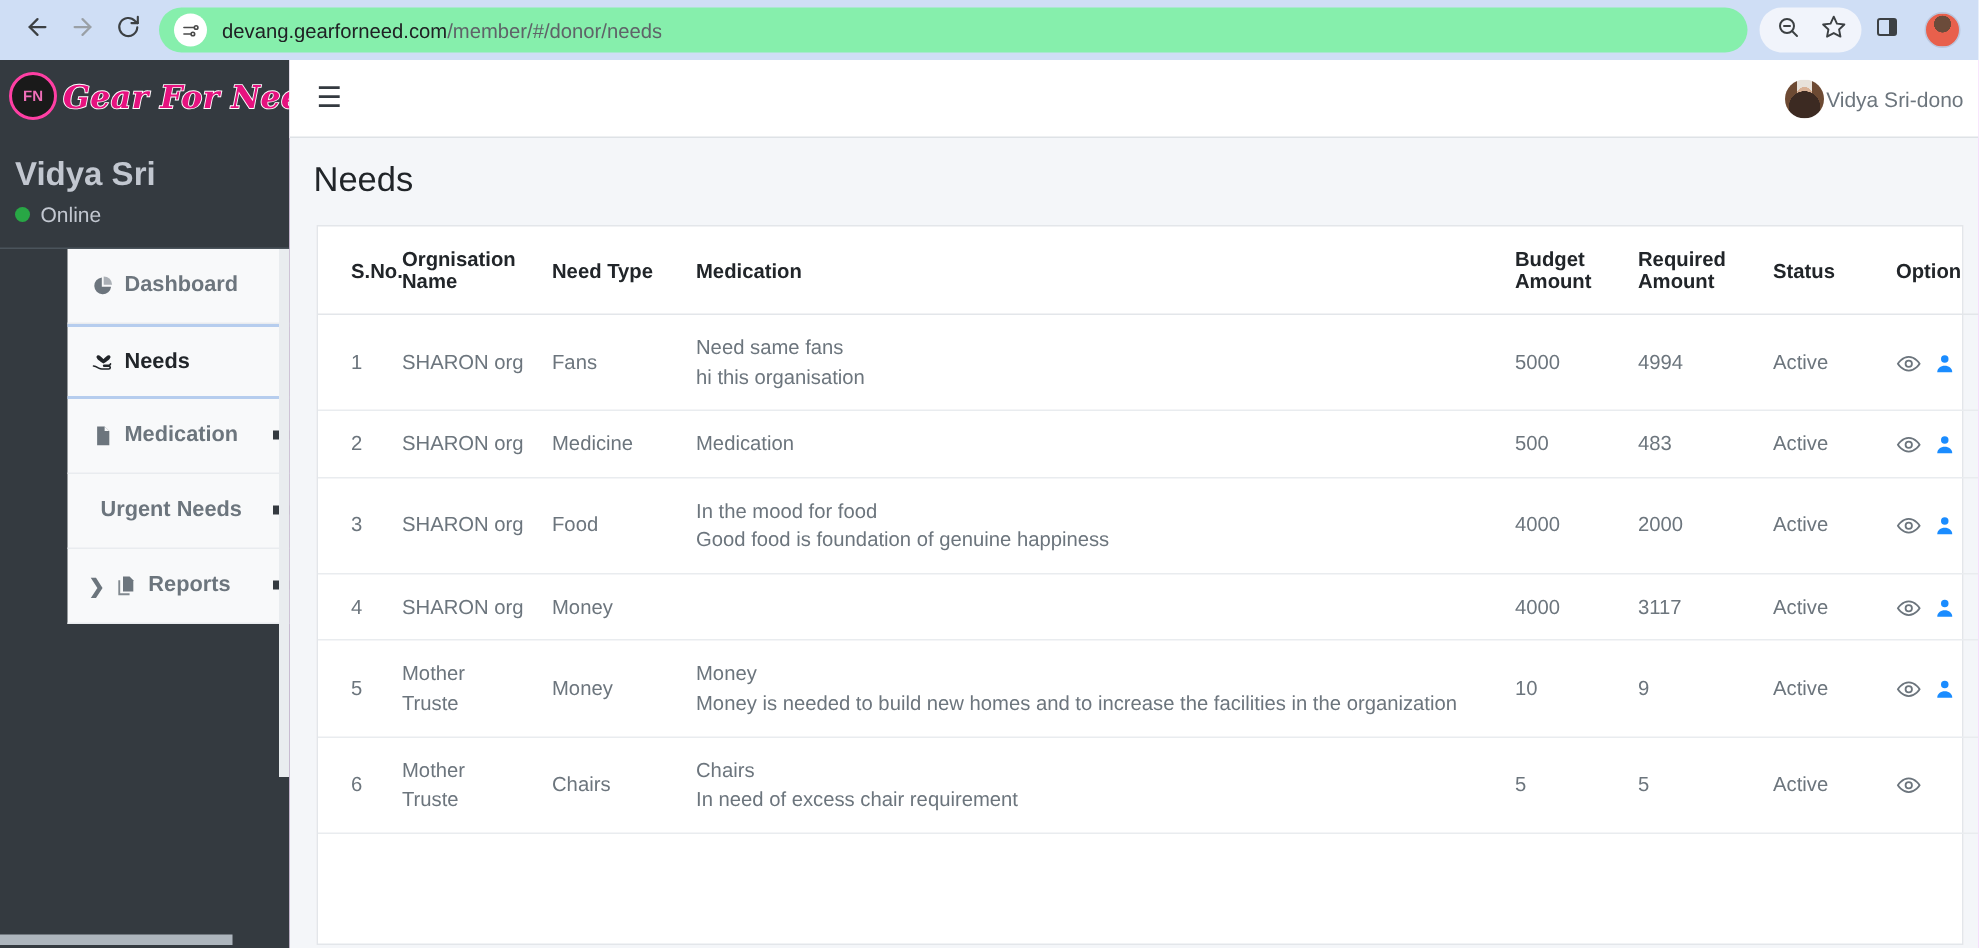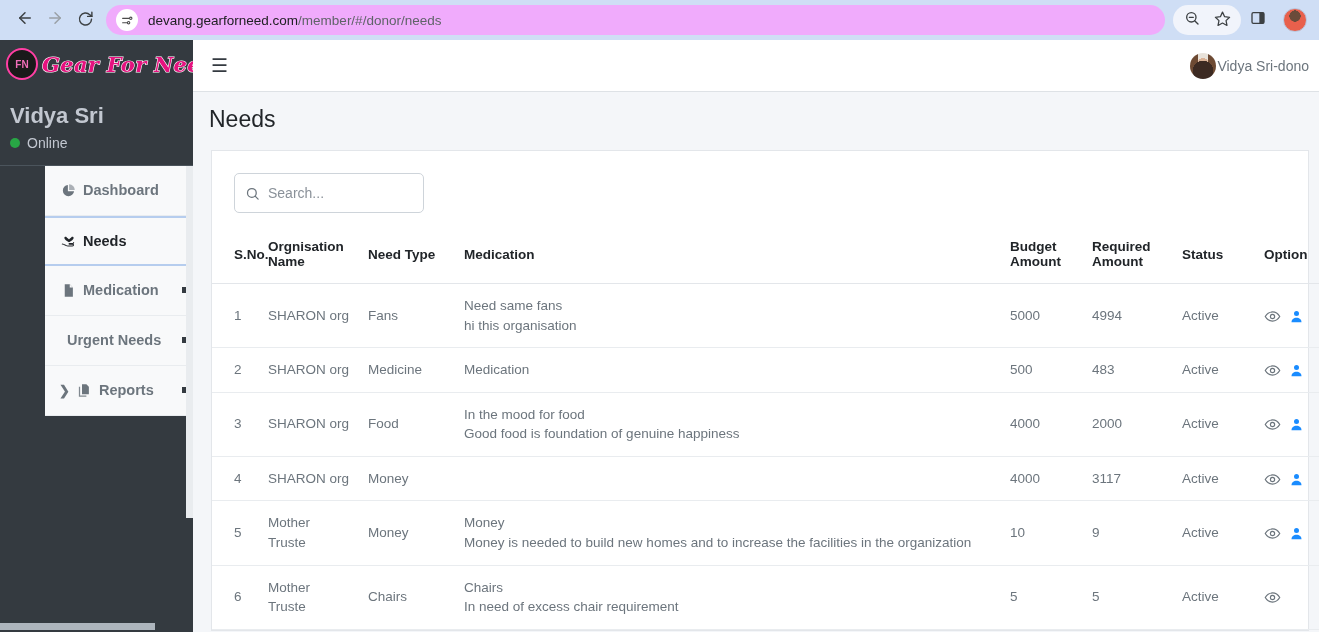--- a/index.html
+++ b/index.html
@@ -23,21 +23,21 @@
     display: flex; align-items: center; justify-content: center;
     border-radius: 50%;
     color: #3c4043;
     flex: none;
   }
   .nav-btn.disabled { color: #9aa0a6; }
   .omnibox {
     flex: 1 1 auto;
     height: 30px;
     margin-left: 6px; margin-right: 8px;
-    background: #f0abfc;
+    background: #86efac;
     border-radius: 16px;
     display: flex; align-items: center;
     padding: 0 10px;
     min-width: 0;
   }
   .omni-icon {
     width: 22px; height: 22px;
     background: #fff;
     border-radius: 50%;
     display: flex; align-items: center; justify-content: center;
@@ -435,31 +435,20 @@
         <span class="topbar-avatar"></span>
         <span>Vidya Sri-dono</span>
       </div>
     </div>
 
     <div class="page-title-bar">
       <div class="page-title">Needs</div>
     </div>
 
     <div class="card">
-      <div class="card-head">
-        <div class="search-wrap">
-          <span class="s-icon">
-            <svg width="15" height="15" viewBox="0 0 24 24" fill="none" stroke="currentColor" stroke-width="2" stroke-linecap="round">
-                <circle cx="11" cy="11" r="7"></circle>
-                <line x1="16.2" y1="16.2" x2="21" y2="21"></line>
-              </svg>
-          </span>
-          <input class="search-input" type="text" placeholder="Search..." style="">
-        </div>
-      </div>
 
       <table class="needs">
         <thead>
           <tr>
             <th class="c-sno">S.No.</th>
             <th class="c-org">Orgnisation Name</th>
             <th class="c-type">Need Type</th>
             <th class="c-desc">Medication</th>
             <th class="c-budget">Budget Amount</th>
             <th class="c-req">Required Amount</th>

